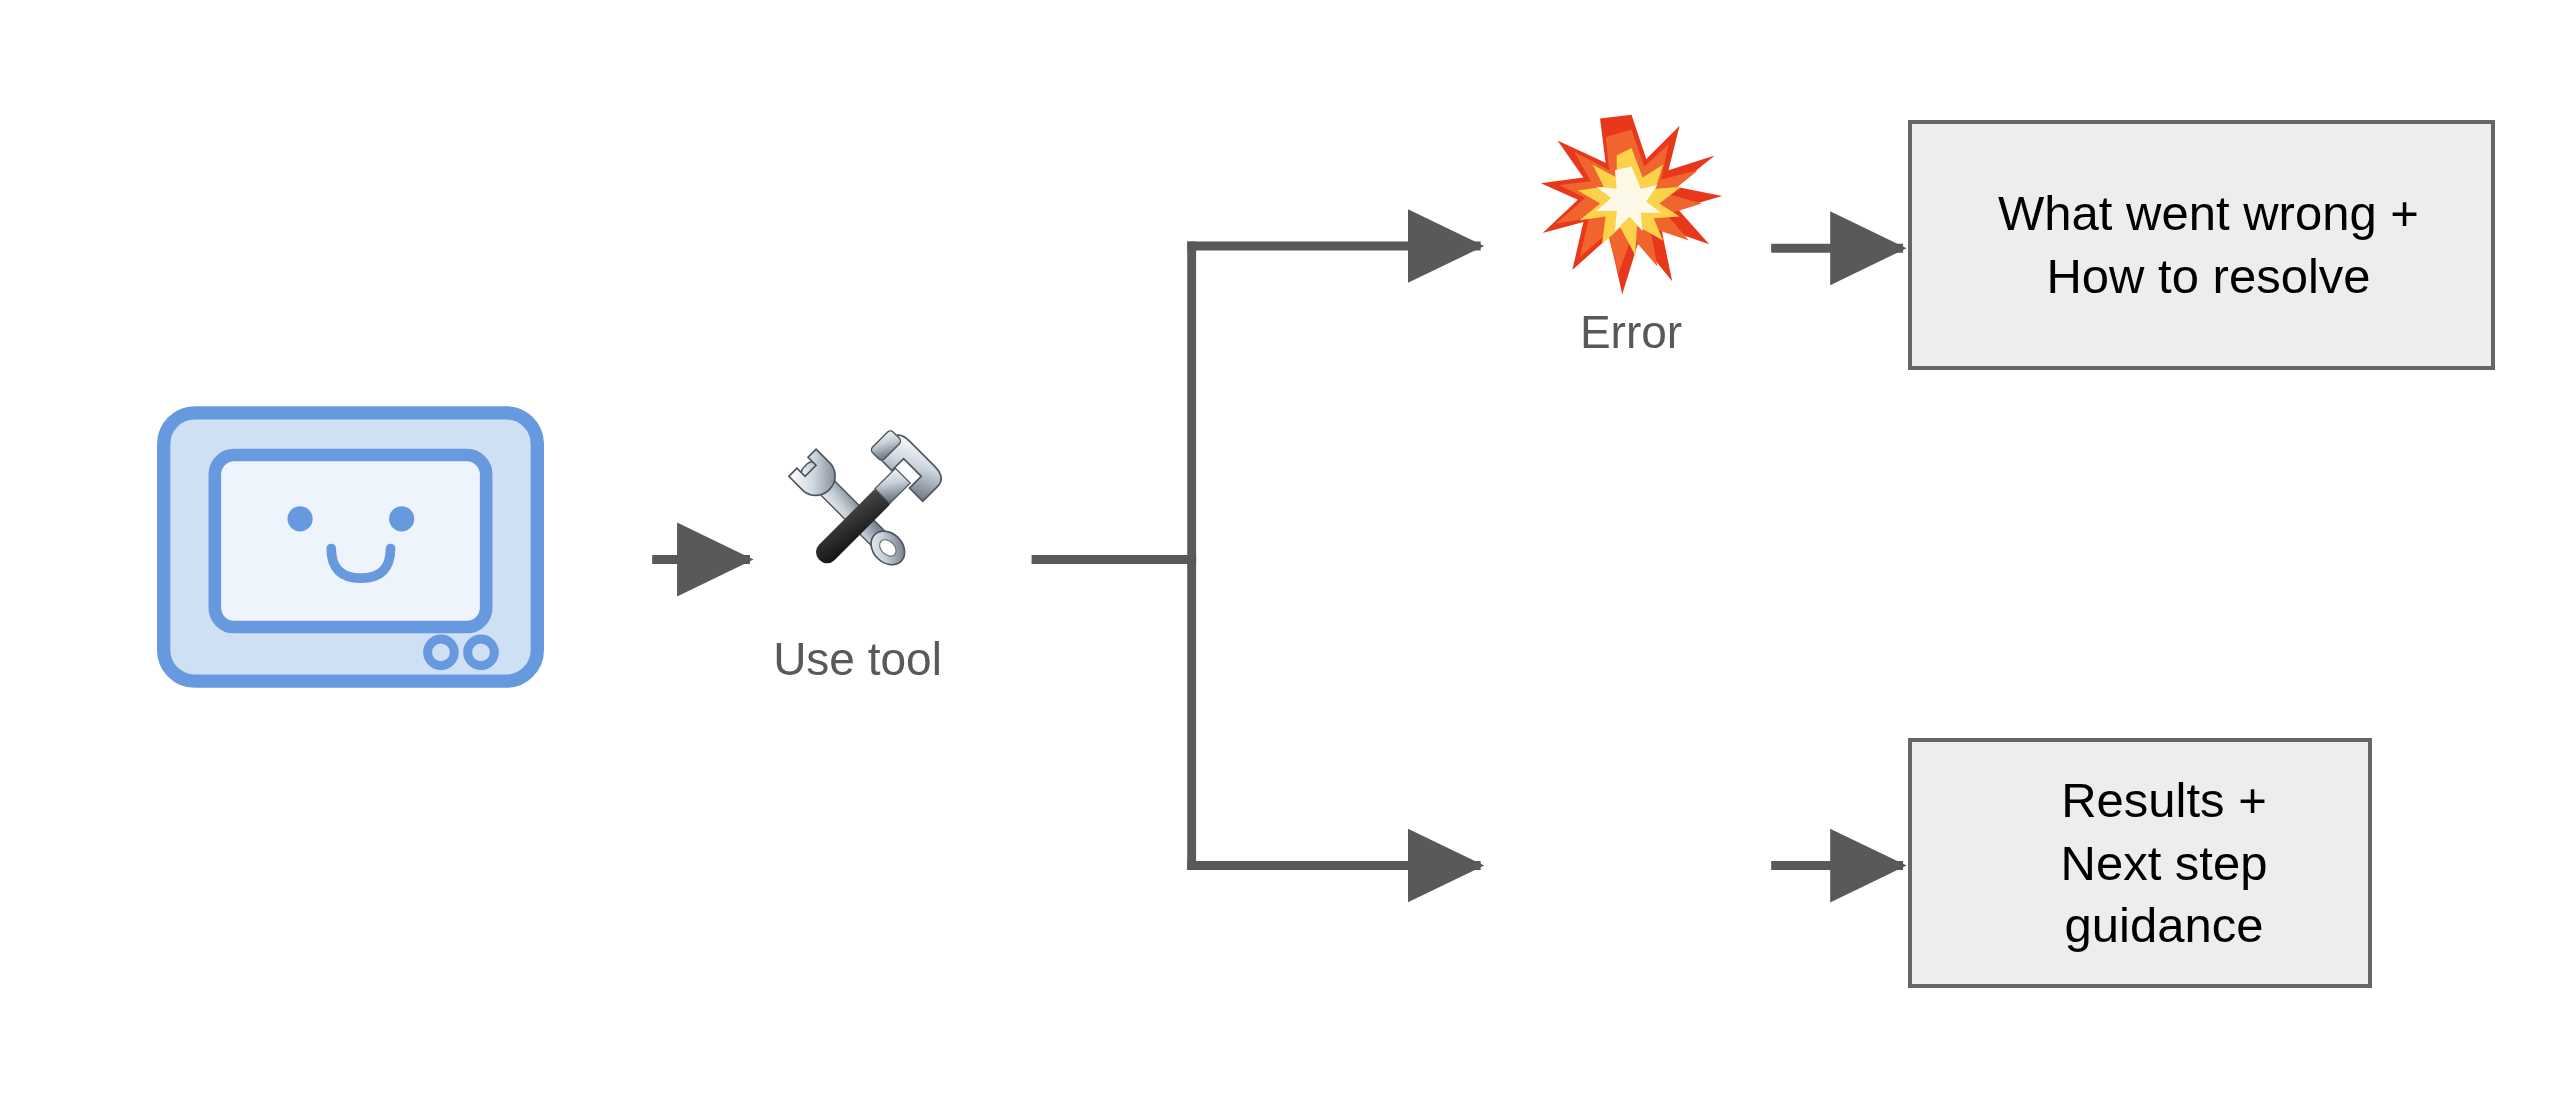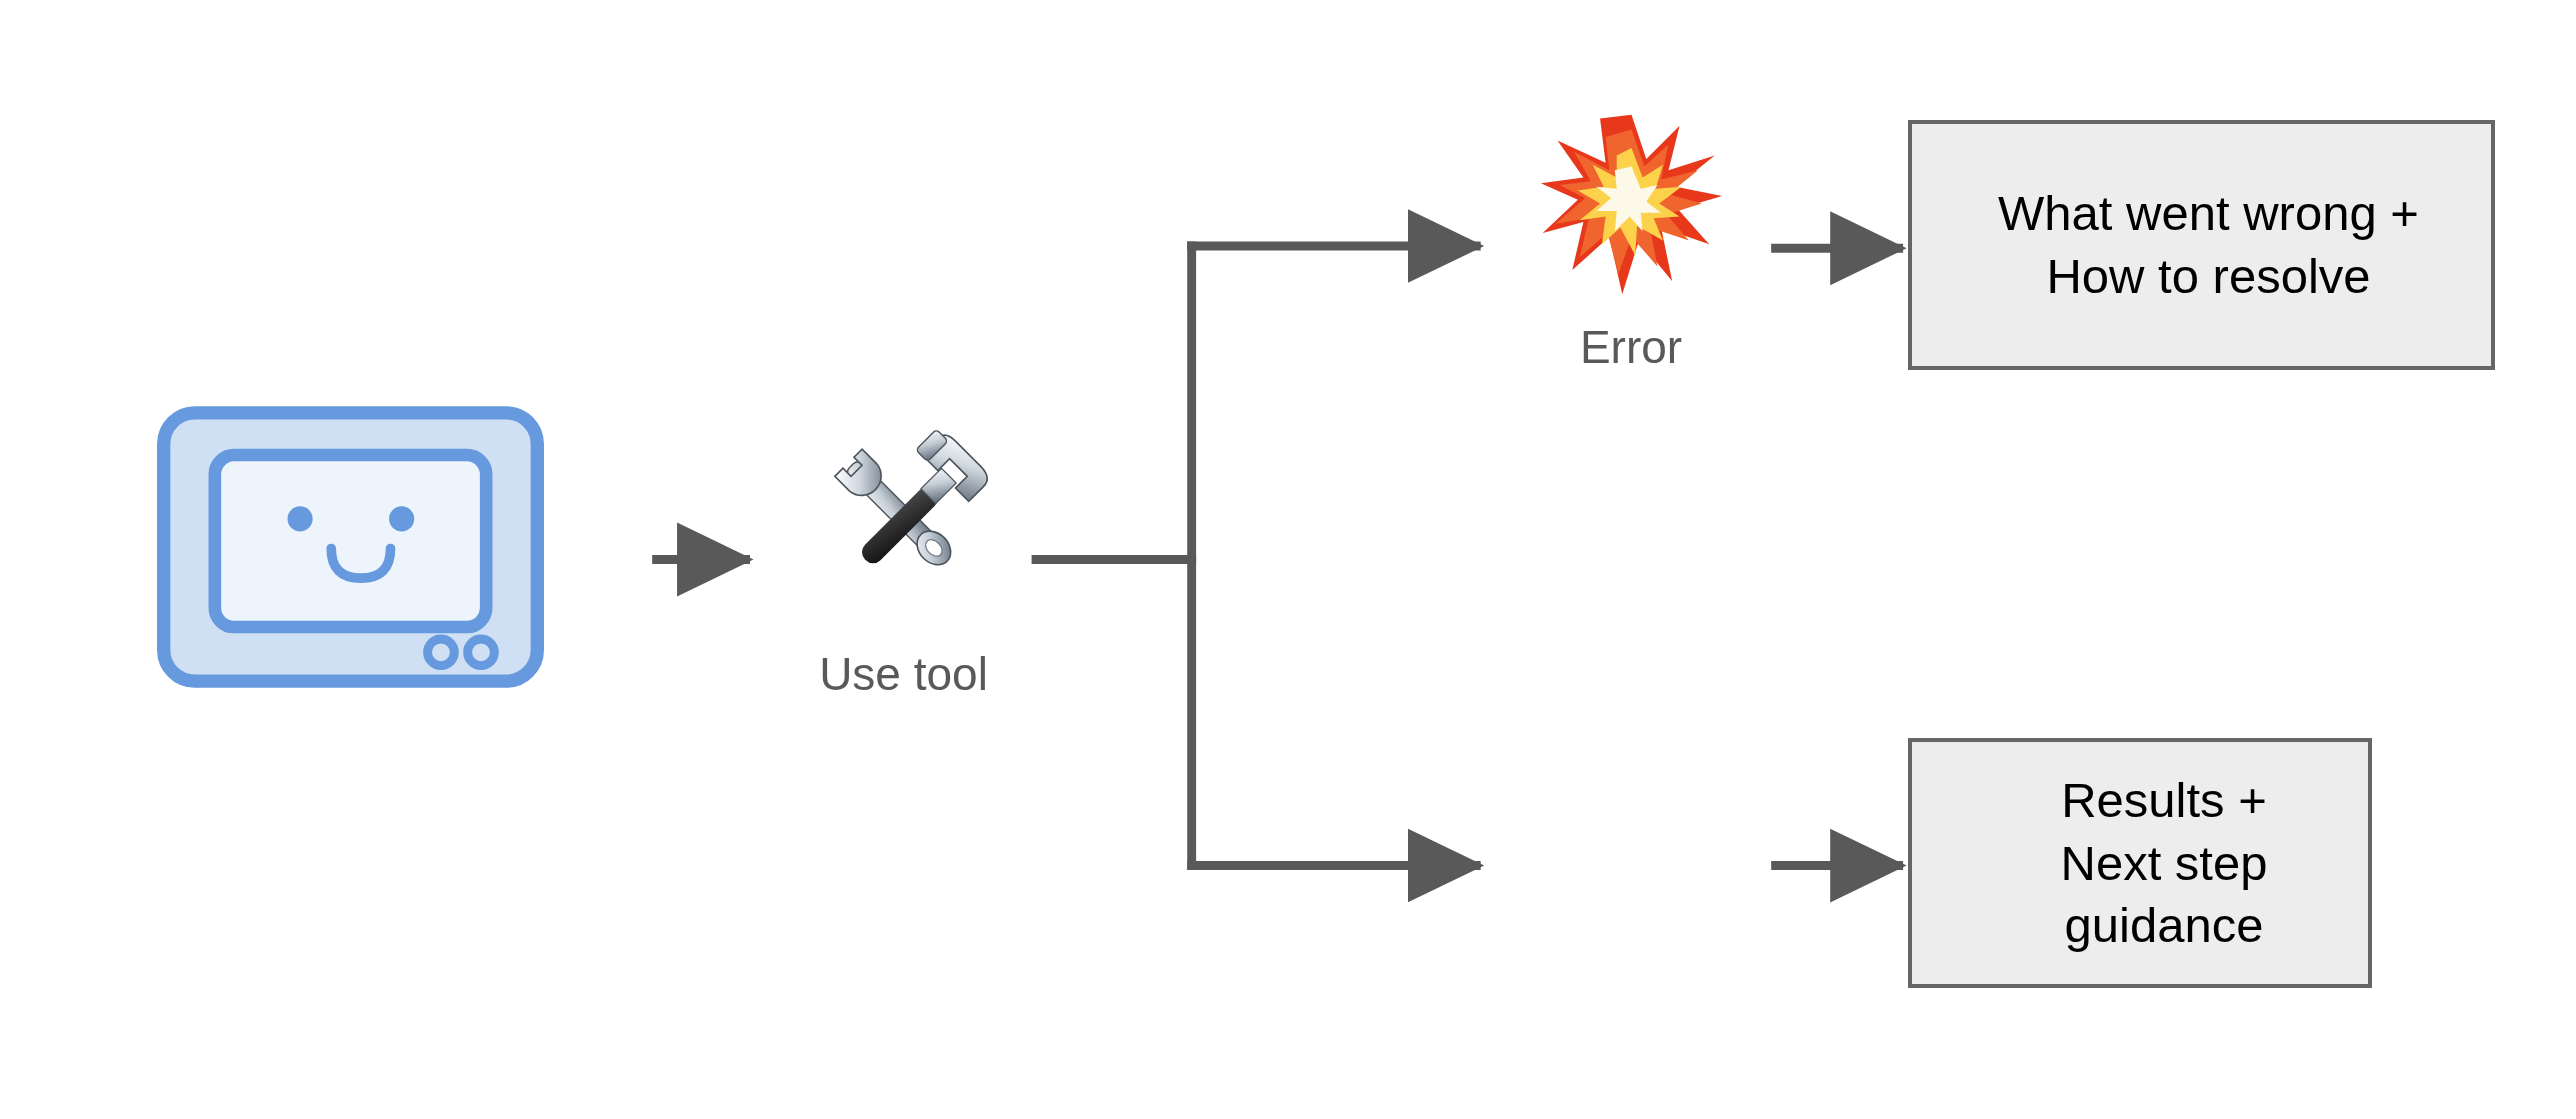--- a/index.html
+++ b/index.html
@@ -36,25 +36,25 @@
   }
   .node-glyph {
     line-height: 1;
     display: block;
   }
   .node-label {
     color: #595959;
     font-size: 46px;
     line-height: 1.05;
     white-space: nowrap;
-    margin-top: 27px;
-  }
-
-  
-  .node-tool { left: 718px; top: 415px; width: 371px; }
+    margin-top: 12px;
+  }
+
+  
+  .node-tool { left: 672px; top: 415px; width: 371px; }
   .node-tool .node-glyph { width: 208px; height: 208px; }
 
   
   .node-error { left: 1453px; top: 111px; width: 356px; }
   .node-error .node-glyph { width: 185px; height: 185px; }
 
   
   .node-success { left: 1453px; top: 741px; width: 356px; }
   .node-success .node-glyph { width: 178px; height: 178px; }
 

